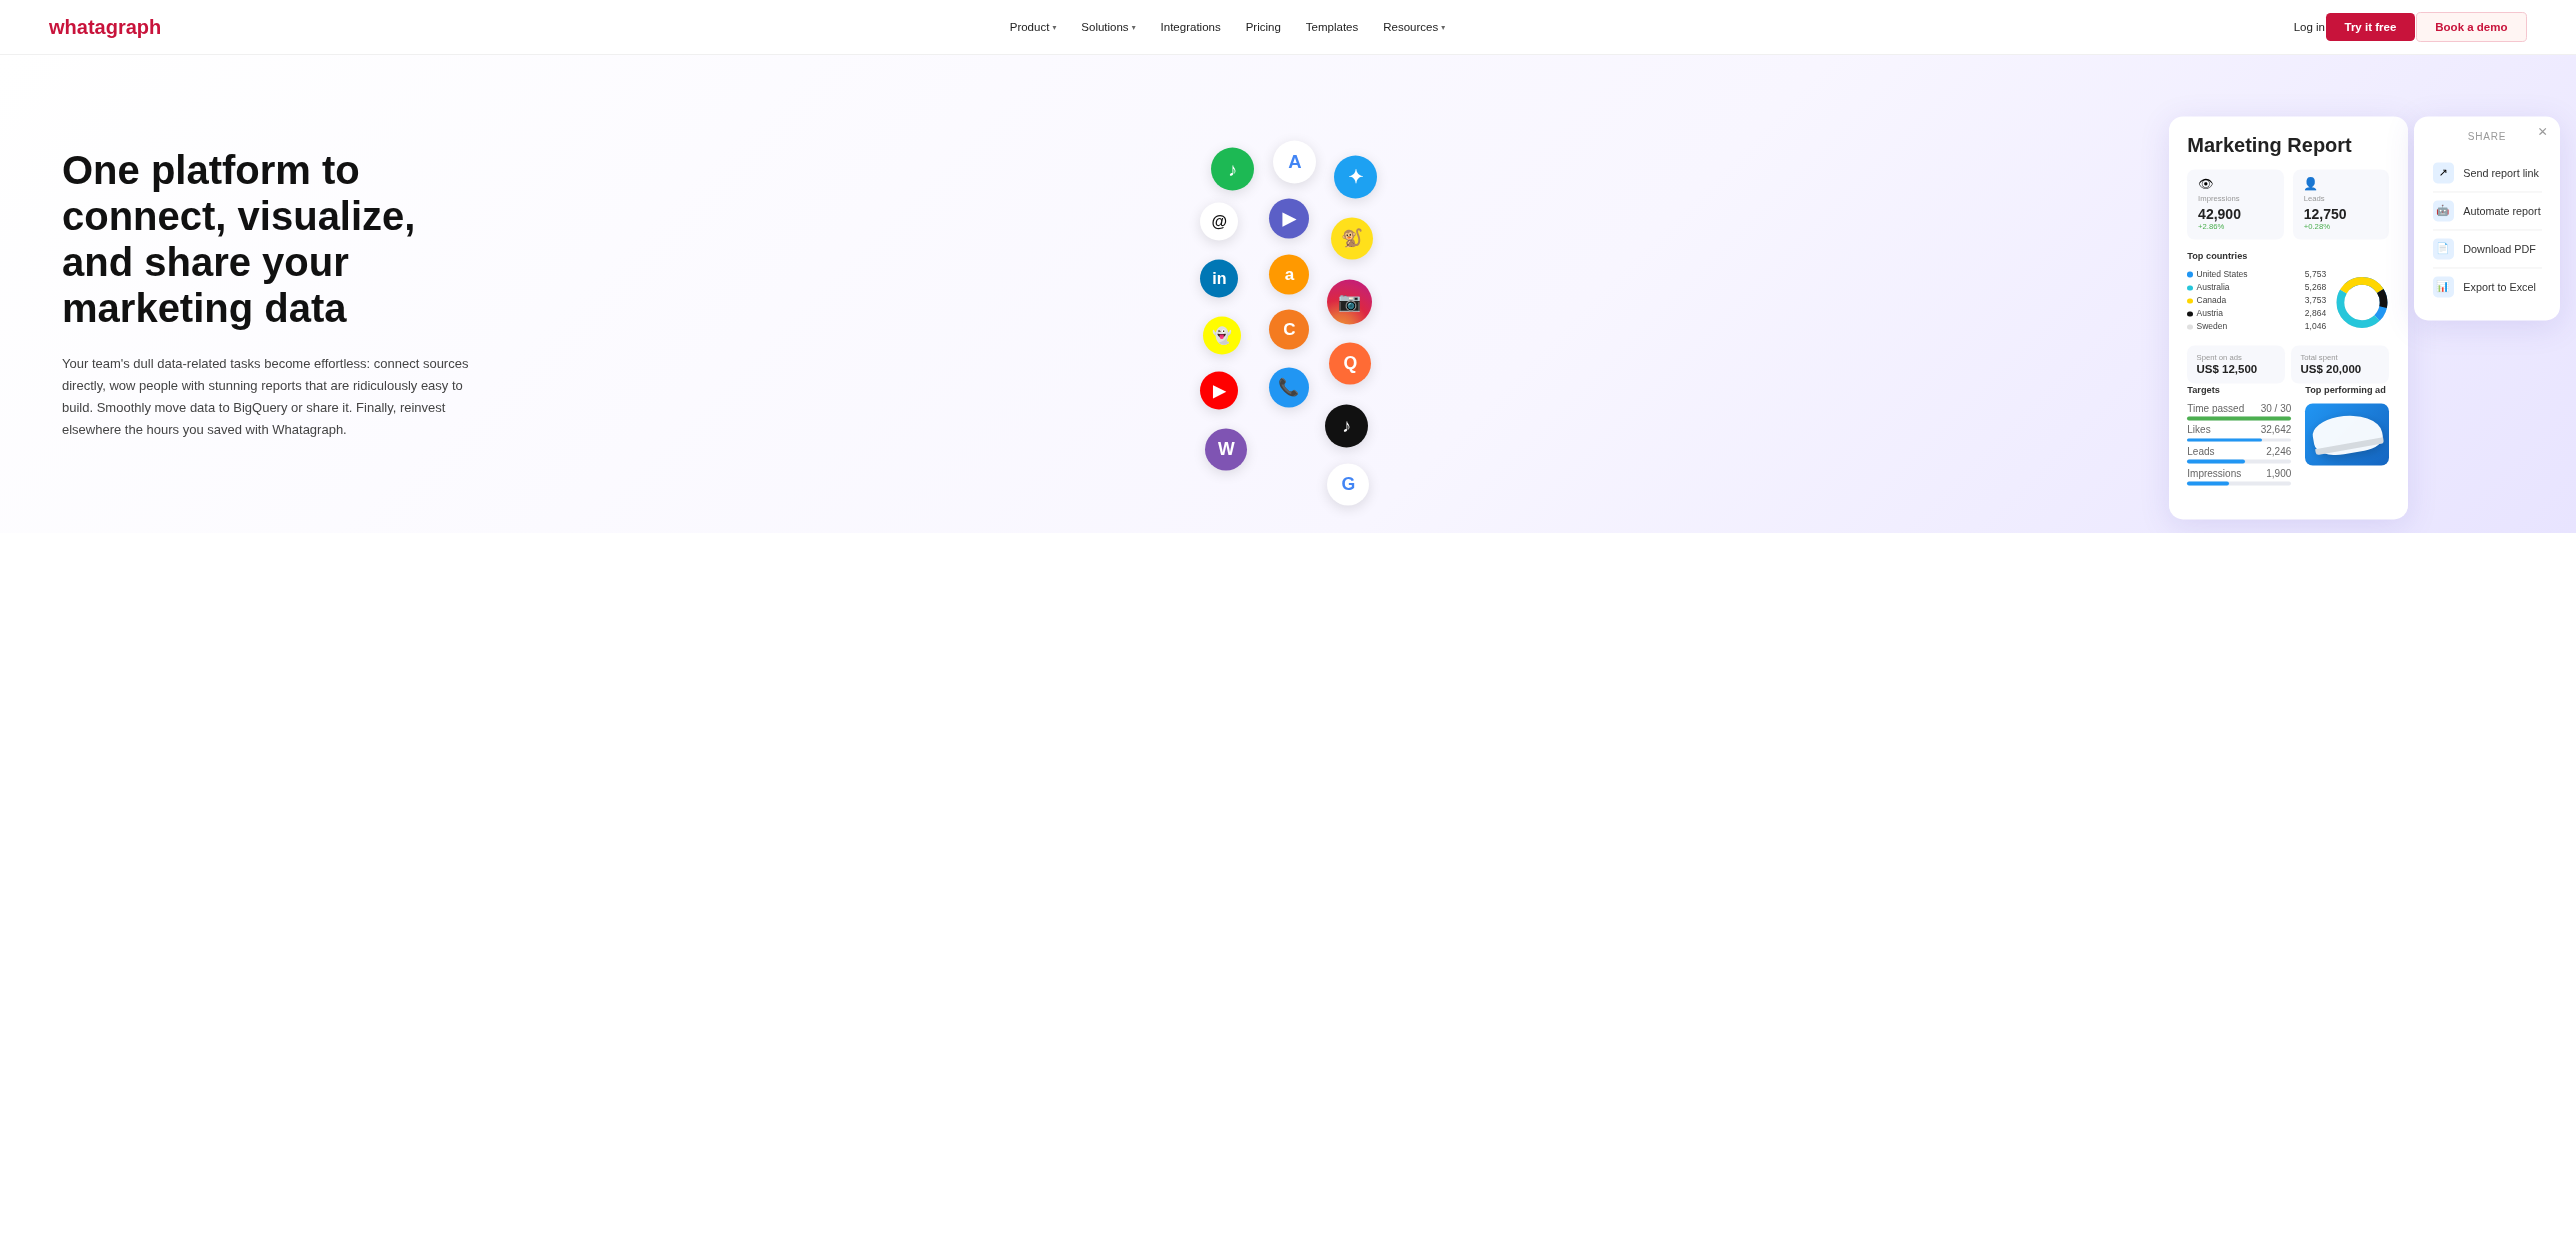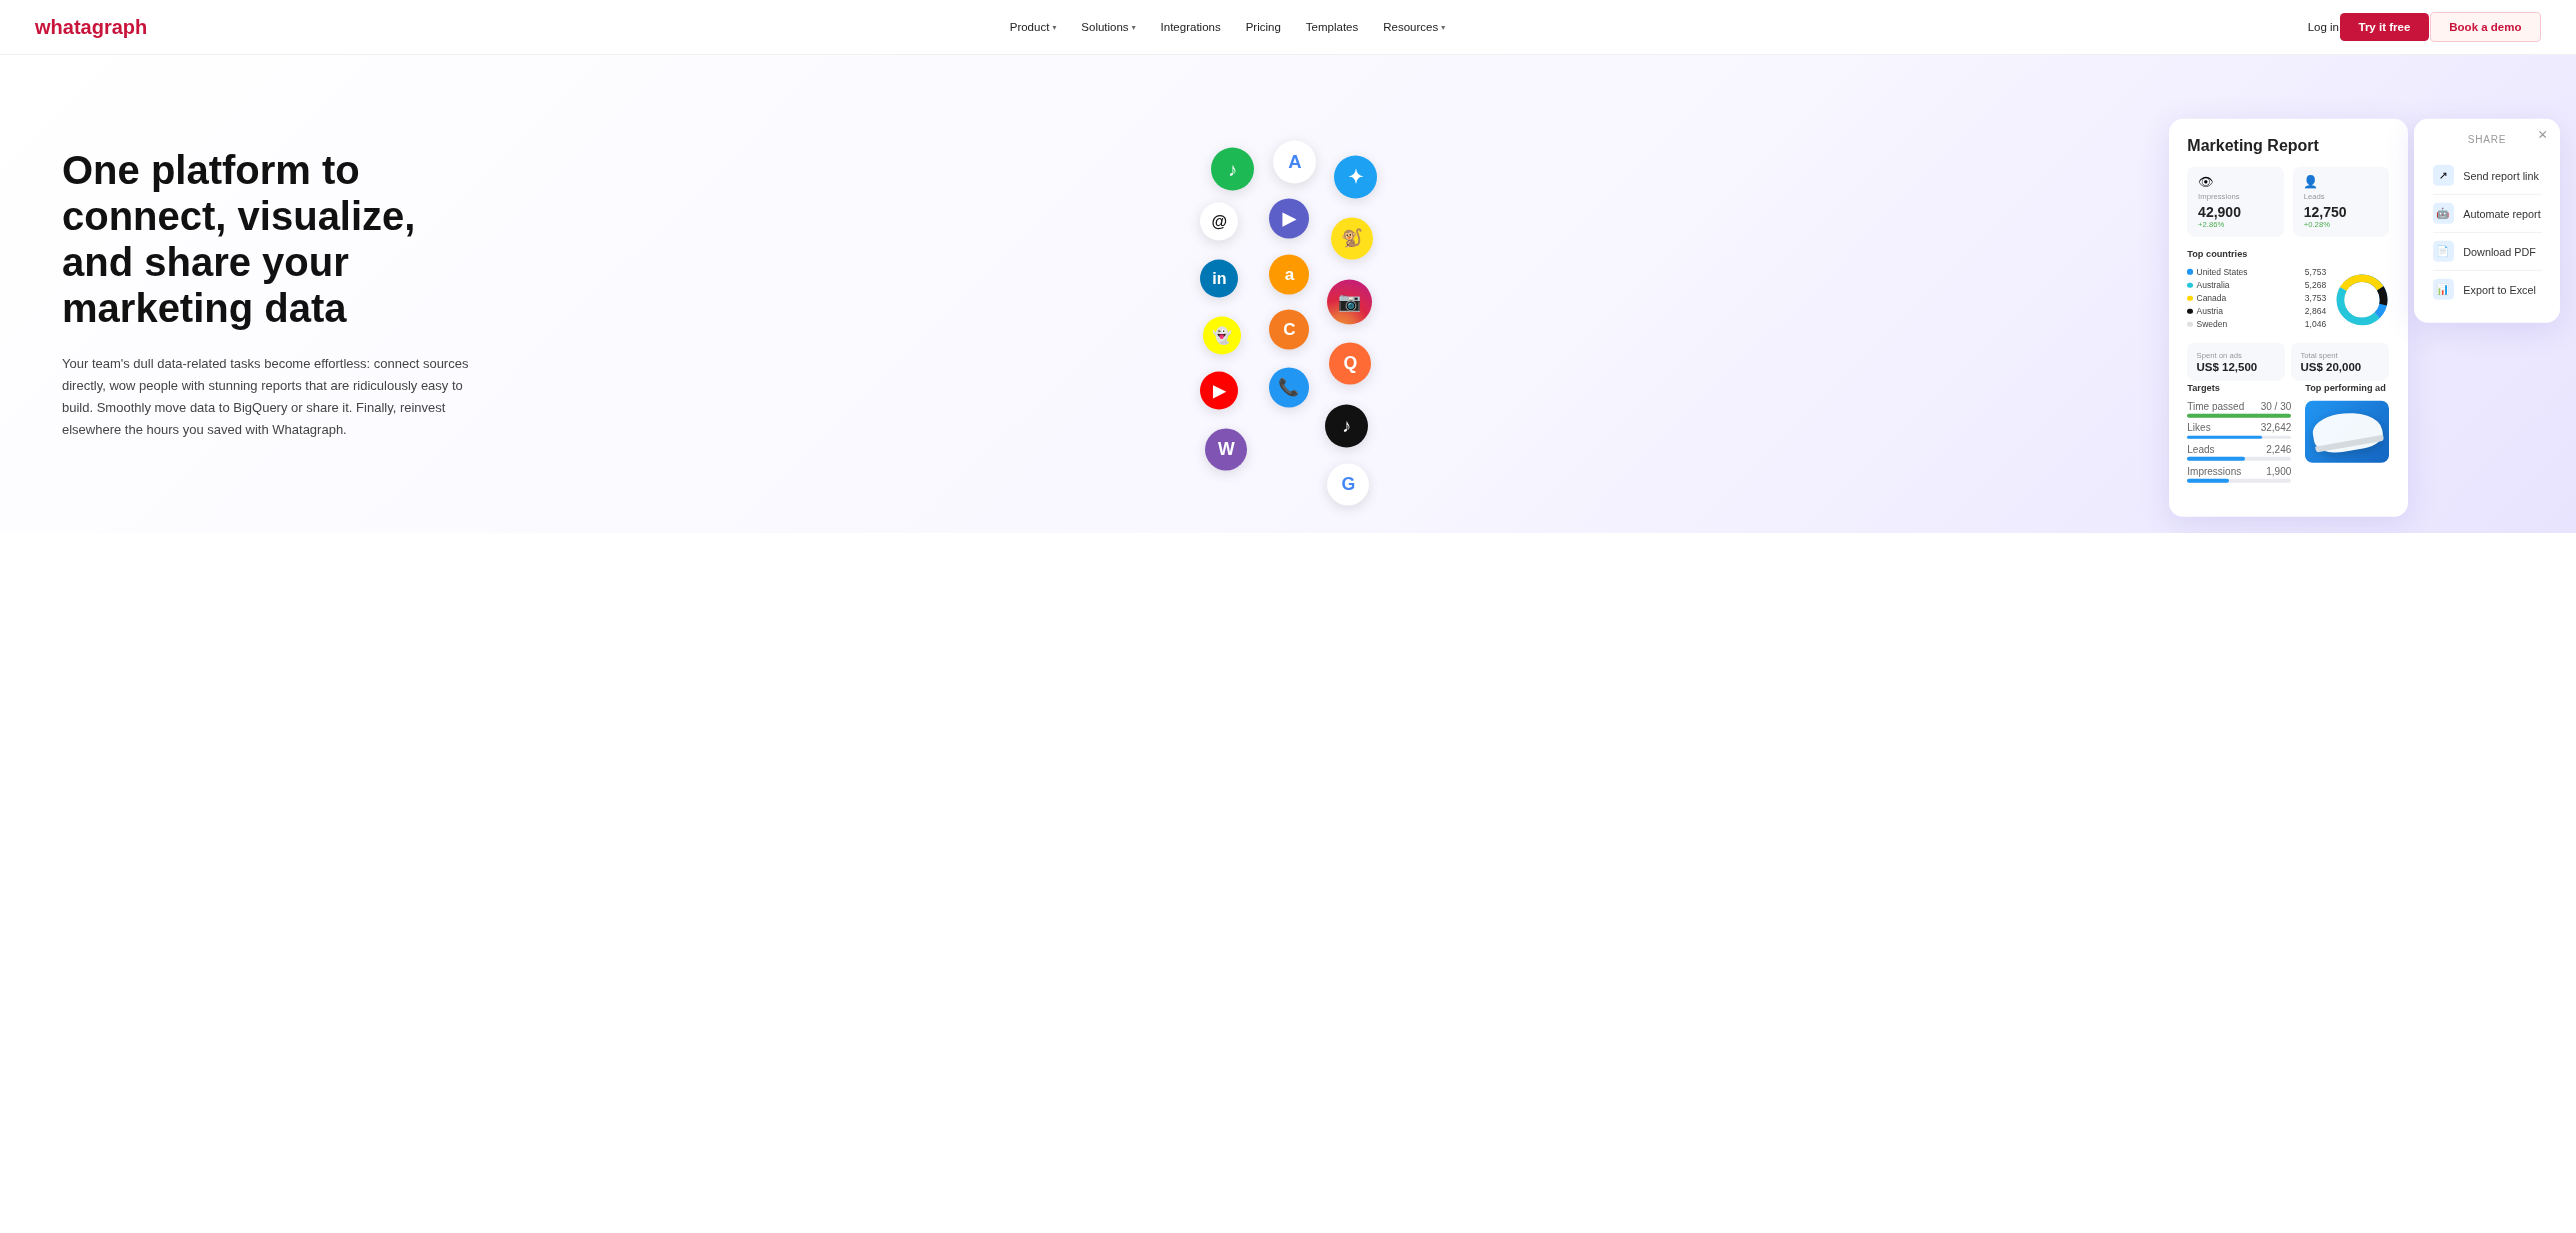--- a/index.html
+++ b/index.html
@@ -1,21 +1,21 @@
 <!DOCTYPE html>
 <html style="font-size:12.3px"><head>
   <meta charset="utf-8">
   <style>
     * { margin: 0; padding: 0; box-sizing: border-box; }
     body { font-family: -apple-system, BlinkMacSystemFont, 'Segoe UI', sans-serif; background: #fff; overflow-x: hidden; }
 
     
     nav {
       display: flex; align-items: center; justify-content: space-between;
-      padding: 0 35px; height: 55px; border-bottom: 0.8px solid #f0f0f0;
+      padding: 0 49px; height: 55px; border-bottom: 0.8px solid #f0f0f0;
       position: sticky; top: 0; background: #fff; z-index: 100;
     }
     .nav-links { display: flex; align-items: center; gap: 25px; }
     .nav-link {
       font-size: 11.5px; color: #222; text-decoration: none; cursor: pointer;
       display: flex; align-items: center; gap: 3.1px;
     }
     .nav-chevron { font-size: 7.7px; color: #666; }
     .nav-actions { display: flex; align-items: center; gap: 1px; }
     .nav-login { font-size: 11.5px; color: #222; cursor: pointer; }
@@ -73,21 +73,21 @@
       padding: 15.4px 18.5px; width: 146px; margin-left: 6.2px;
     }
     .share-title { font-size: 10px; color: #999; text-align: center; margin-bottom: 12.3px; letter-spacing: 0.8px; }
     .share-close { position: absolute; top: 9.2px; right: 12.3px; color: #999; font-size: 12.3px; cursor: pointer; }
     .share-item { display: flex; align-items: center; gap: 9.2px; padding: 7.7px 0; border-bottom: 0.8px solid #f0f0f0; cursor: pointer; }
     .share-item:last-child { border-bottom: none; }
     .share-icon { width: 21.6px; height: 21.6px; border-radius: 4.6px; display: flex; align-items: center; justify-content: center; font-size: 10.8px; }
     .share-label { font-size: 10.8px; color: #333; font-weight: 500; }
 
     
-    .dash-title { font-size: 16px; font-weight: 700; color: #222; margin-bottom: 12.3px; }
+    .dash-title { font-size: 20px; font-weight: 700; color: #222; margin-bottom: 12.3px; }
     .dash-metrics { display: flex; gap: 9.2px; margin-bottom: 12.3px; }
     .dash-metric { background: #f7f8fc; border-radius: 7.7px; padding: 7.7px 10.8px; flex: 1; }
     .dash-metric-label { font-size: 7.7px; color: #999; margin-bottom: 3.1px; }
     .dash-metric-val { font-size: 14px; font-weight: 700; color: #222; }
     .dash-metric-sub { font-size: 7.7px; color: #4caf50; }
     .dash-metric-icon { font-size: 12.3px; margin-bottom: 3.1px; }
 
     .section-title { font-size: 9.2px; font-weight: 600; color: #333; margin-bottom: 7.7px; }
 
     

